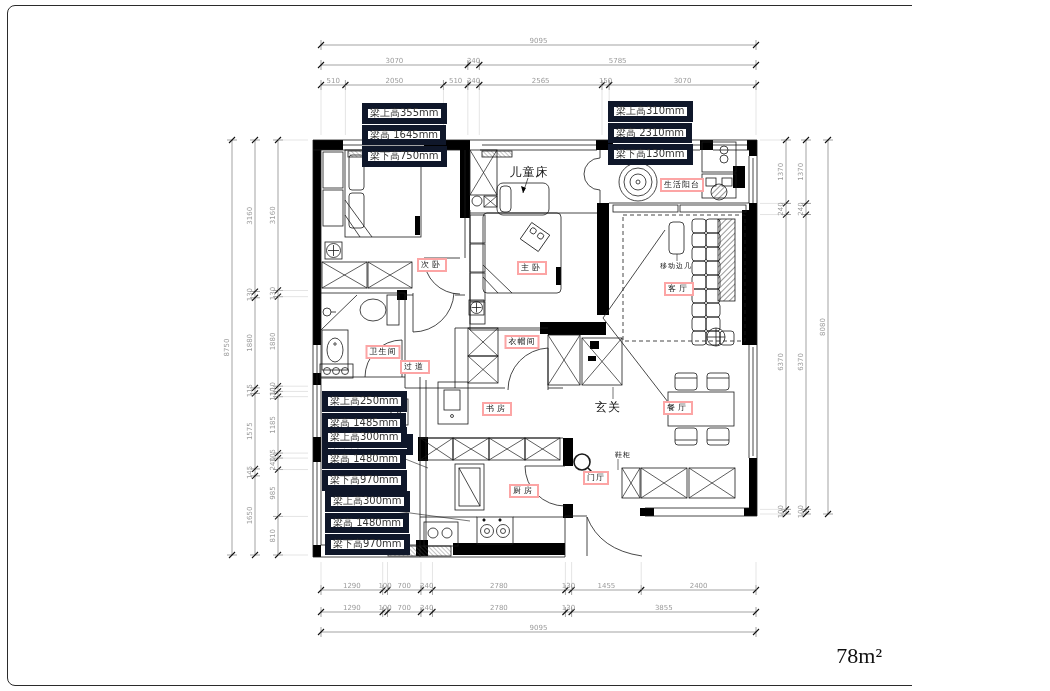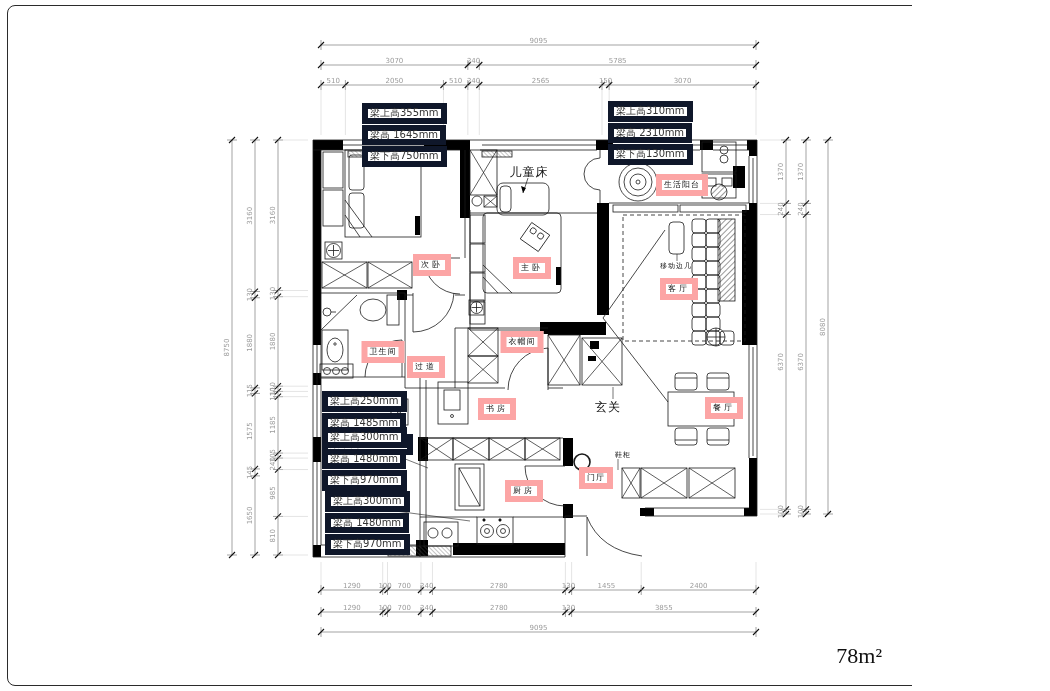--- a/index.html
+++ b/index.html
@@ -1,21 +1,21 @@
 <!DOCTYPE html>
 <html><head>
 <meta charset="utf-8">
 <style>
   html,body{margin:0;padding:0;background:#fff;}
   .canvas{position:relative;width:912px;height:691px;background:#fff;overflow:hidden;
           font-family:"DejaVu Sans",sans-serif;}
   .frame{position:absolute;left:7px;top:5px;width:1034px;height:679px;
          border:1.6px solid #2b2b2b;border-radius:8px;}
   svg{position:absolute;left:0;top:0;}
-  .rlabel{position:absolute;transform:translate(-50%,-50%);border:6px solid #fca5a5;
+  .rlabel{position:absolute;transform:translate(-50%,-50%);border:2px solid #fca5a5;
           background:#fff;color:#111;font-size:8px;line-height:10px;padding:0 2px;
           letter-spacing:3px;white-space:nowrap;z-index:4;}
   .rlabel.tight{letter-spacing:1px;}
   .plain{position:absolute;transform:translate(-50%,-50%);color:#111;font-size:12px;
          letter-spacing:1px;white-space:nowrap;z-index:4;background:transparent;border:none;}
   .plain.sm{font-size:7px;}
   .note{position:absolute;z-index:5;}
   .note div{border:6px solid #0f172a;background:#fff;color:#333;font-size:10px;
             line-height:8.5px;padding:0 2px;margin-bottom:1px;width:fit-content;white-space:nowrap;}
   .dimtxt{font-family:"DejaVu Sans",sans-serif;font-size:7px;fill:#9b9b9b;text-anchor:middle;}
@@ -648,25 +648,25 @@
     </g>
   </svg>
 
   <div class="rlabel" style="left:432px;top:265px;">次卧</div>
   <div class="rlabel" style="left:532px;top:268px;">主卧</div>
   <div class="plain" style="left:529px;top:172px;">儿童床</div>
   <div class="rlabel tight" style="left:682px;top:185px;">生活阳台</div>
   <div class="rlabel" style="left:679px;top:289px;">客厅</div>
   <div class="plain sm" style="left:676px;top:266px;text-align:center;">移动边几</div>
   <div class="rlabel tight" style="left:383px;top:352px;">卫生间</div>
-  <div class="rlabel" style="left:426px;top:367px;">过道</div>
+  <div class="rlabel" style="left:415px;top:367px;">过道</div>
   <div class="rlabel tight" style="left:522px;top:342px;">衣帽间</div>
   <div class="rlabel" style="left:497px;top:409px;">书房</div>
   <div class="plain" style="left:608px;top:407px;">玄关</div>
-  <div class="rlabel" style="left:724px;top:408px;">餐厅</div>
+  <div class="rlabel" style="left:678px;top:408px;">餐厅</div>
   <div class="plain sm" style="left:623px;top:455px;">鞋柜</div>
   <div class="rlabel tight" style="left:596px;top:478px;">门厅</div>
   <div class="rlabel" style="left:524px;top:491px;">厨房</div>
 
   <div class="note" style="left:362px;top:103px;">
     <div>梁上高355mm</div>
     <div>梁高 1645mm</div>
     <div>梁下高750mm</div>
   </div>
   <div class="note" style="left:608px;top:101px;">

